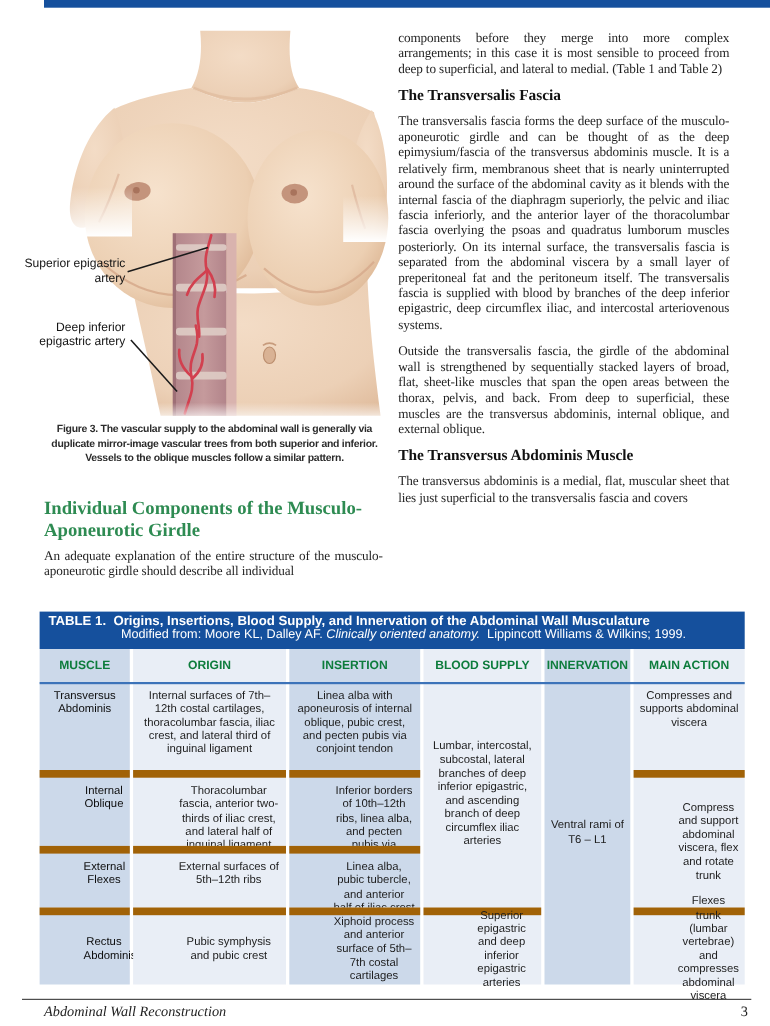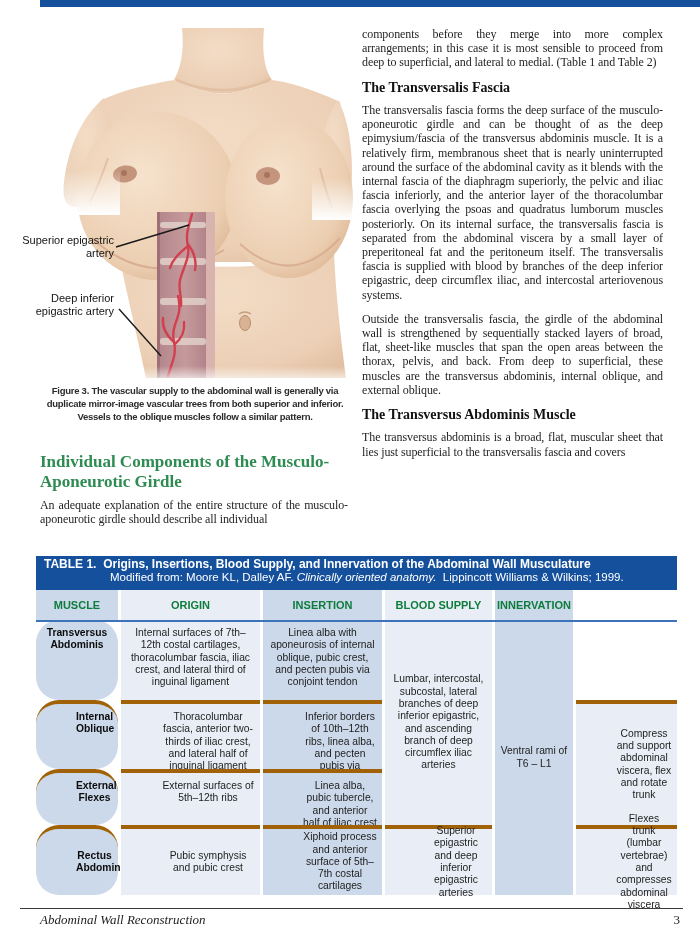--- a/index.html
+++ b/index.html
@@ -39,22 +39,22 @@
   .tbl-grid{position:relative;display:grid;background:#ffffff;column-gap:3px;
             grid-template-columns:82px 139px 119px 107px 78px 1fr;
             grid-template-rows:30px 80px 69px 56px 70px;}
   .hdr-rule{position:absolute;left:0;right:0;top:30px;height:2px;background:#3c73b9;z-index:3;}
   .hc{display:flex;align-items:center;justify-content:center;
       font-weight:bold;font-size:11px;color:#0d7c3c;}
   .cell{padding:7px 5px 4px;font-size:10.3px;line-height:12.3px;text-align:center;color:#1d1d1d;
         box-sizing:border-box;}
   .vcenter{display:flex;flex-direction:column;justify-content:center;padding-top:4px;padding-bottom:4px;}
   .c-med{background:#ccd9ea;} .c-light{background:#e9eef6;}
-  .muscle{font-weight:bold;color:#0c0c0c;border-radius:23px;}
-  .sep{border-top:4px solid #a16207;padding-left:40px;}
+  .muscle{font-weight:normal;color:#0c0c0c;}
+  .sep{border-top:7px solid #a16207;padding-left:40px;}
 
   
   .foot-rule{position:absolute;left:20px;top:908px;width:663px;height:1px;background:#3a3a3a;}
   .footer-left{position:absolute;left:40px;top:912px;font-style:italic;font-size:13px;color:#222;}
   .footer-page{position:absolute;right:20px;top:912px;font-size:13px;color:#222;}
 </style>
 </head>
 <body>
 
 <div class="page">
@@ -144,21 +144,21 @@
 
   <h2 class="green-heading">Individual Components of the Musculo-Aponeurotic Girdle</h2>
   <p class="left-para">An adequate explanation of the entire structure of the musculo-aponeurotic girdle should describe all individual</p>
 
   <div class="right-col">
     <p>components before they merge into more complex arrangements; in this case it is most sensible to proceed from deep to superficial, and lateral to medial. (Table 1 and Table 2)</p>
     <h3>The Transversalis Fascia</h3>
     <p>The transversalis fascia forms the deep surface of the musculo-aponeurotic girdle and can be thought of as the deep epimysium/fascia of the transversus abdominis muscle. It is a relatively firm, membranous sheet that is nearly uninterrupted around the surface of the abdominal cavity as it blends with the internal fascia of the diaphragm superiorly, the pelvic and iliac fascia inferiorly, and the anterior layer of the thoracolumbar fascia overlying the psoas and quadratus lumborum muscles posteriorly. On its internal surface, the transversalis fascia is separated from the abdominal viscera by a small layer of preperitoneal fat and the peritoneum itself. The transversalis fascia is supplied with blood by branches of the deep inferior epigastric, deep circumflex iliac, and intercostal arteriovenous systems.</p>
     <p>Outside the transversalis fascia, the girdle of the abdominal wall is strengthened by sequentially stacked layers of broad, flat, sheet-like muscles that span the open areas between the thorax, pelvis, and back. From deep to superficial, these muscles are the transversus abdominis, internal oblique, and external oblique.</p>
     <h3>The Transversus Abdominis Muscle</h3>
-    <p>The transversus abdominis is a broad, flat, muscular sheet that lies just superficial to the transversalis fascia and covers</p>
+    <p>The transversus abdominis is a medial, flat, muscular sheet that lies just superficial to the transversalis fascia and covers</p>
   </div>
 
   <div class="tbl">
     <div class="tbl-title">
       <div class="tl1">
         <strong>TABLE 1.</strong>&nbsp;
         <span>Origins, Insertions, Blood Supply, and Innervation of the Abdominal Wall Musculature</span>
       </div>
       <div class="tl2">
         <span>Modified from: Moore KL, Dalley AF.</span>
@@ -167,20 +167,21 @@
       </div>
     </div>
     <div class="tbl-grid">
       <div class="hdr-rule"></div>
 
       <div class="hc c-med" style="grid-column:1;grid-row:1">MUSCLE</div>
       <div class="hc c-light" style="grid-column:2;grid-row:1">ORIGIN</div>
       <div class="hc c-med" style="grid-column:3;grid-row:1">INSERTION</div>
       <div class="hc c-light" style="grid-column:4;grid-row:1">BLOOD SUPPLY</div>
       <div class="hc c-med" style="grid-column:5;grid-row:1">INNERVATION</div>
+      <div class="hc c-light" style="grid-column:6;grid-row:1">MAIN ACTION</div>
 
       <div class="cell c-med muscle" style="grid-column:1;grid-row:2">Transversus Abdominis</div>
       <div class="cell c-med muscle sep" style="grid-column:1;grid-row:3">Internal Oblique</div>
       <div class="cell c-med muscle sep" style="grid-column:1;grid-row:4">External Flexes</div>
       <div class="cell c-med muscle sep vcenter" style="grid-column:1;grid-row:5">Rectus Abdominis</div>
 
       <div class="cell c-light" style="grid-column:2;grid-row:2">Internal surfaces of 7th–12th costal cartilages, thoracolumbar fascia, iliac crest, and lateral third of inguinal ligament</div>
       <div class="cell c-light sep" style="grid-column:2;grid-row:3">Thoracolumbar fascia, anterior two-thirds of iliac crest, and lateral half of inguinal ligament</div>
       <div class="cell c-light sep" style="grid-column:2;grid-row:4">External surfaces of 5th–12th ribs</div>
       <div class="cell c-light sep vcenter" style="grid-column:2;grid-row:5">Pubic symphysis and pubic crest</div>
@@ -188,20 +189,21 @@
       <div class="cell c-med" style="grid-column:3;grid-row:2">Linea alba with aponeurosis of internal oblique, pubic crest, and pecten pubis via conjoint tendon</div>
       <div class="cell c-med sep" style="grid-column:3;grid-row:3">Inferior borders of 10th–12th ribs, linea alba, and pecten pubis via conjoint tendon</div>
       <div class="cell c-med sep" style="grid-column:3;grid-row:4">Linea alba, pubic tubercle, and anterior half of iliac crest</div>
       <div class="cell c-med sep vcenter" style="grid-column:3;grid-row:5">Xiphoid process and anterior surface of 5th–7th costal cartilages</div>
 
       <div class="cell c-light vcenter" style="grid-column:4;grid-row:2 / span 3">Lumbar, intercostal, subcostal, lateral branches of deep inferior epigastric, and ascending branch of deep circumflex iliac arteries</div>
       <div class="cell c-light sep vcenter" style="grid-column:4;grid-row:5">Superior epigastric and deep inferior epigastric arteries</div>
 
       <div class="cell c-med vcenter" style="grid-column:5;grid-row:2 / span 4">Ventral rami of T6 – L1</div>
 
+      <div class="cell c-light" style="grid-column:6;grid-row:2">Compresses and supports abdominal viscera</div>
       <div class="cell c-light sep vcenter" style="grid-column:6;grid-row:3 / span 2">Compress and support abdominal viscera, flex and rotate trunk</div>
       <div class="cell c-light sep vcenter" style="grid-column:6;grid-row:5">Flexes trunk (lumbar vertebrae) and compresses abdominal viscera</div>
     </div>
   </div>
 
   <div class="foot-rule"></div>
   <div class="footer-left">Abdominal Wall Reconstruction</div>
   <div class="footer-page">3</div>
 </div>
 

